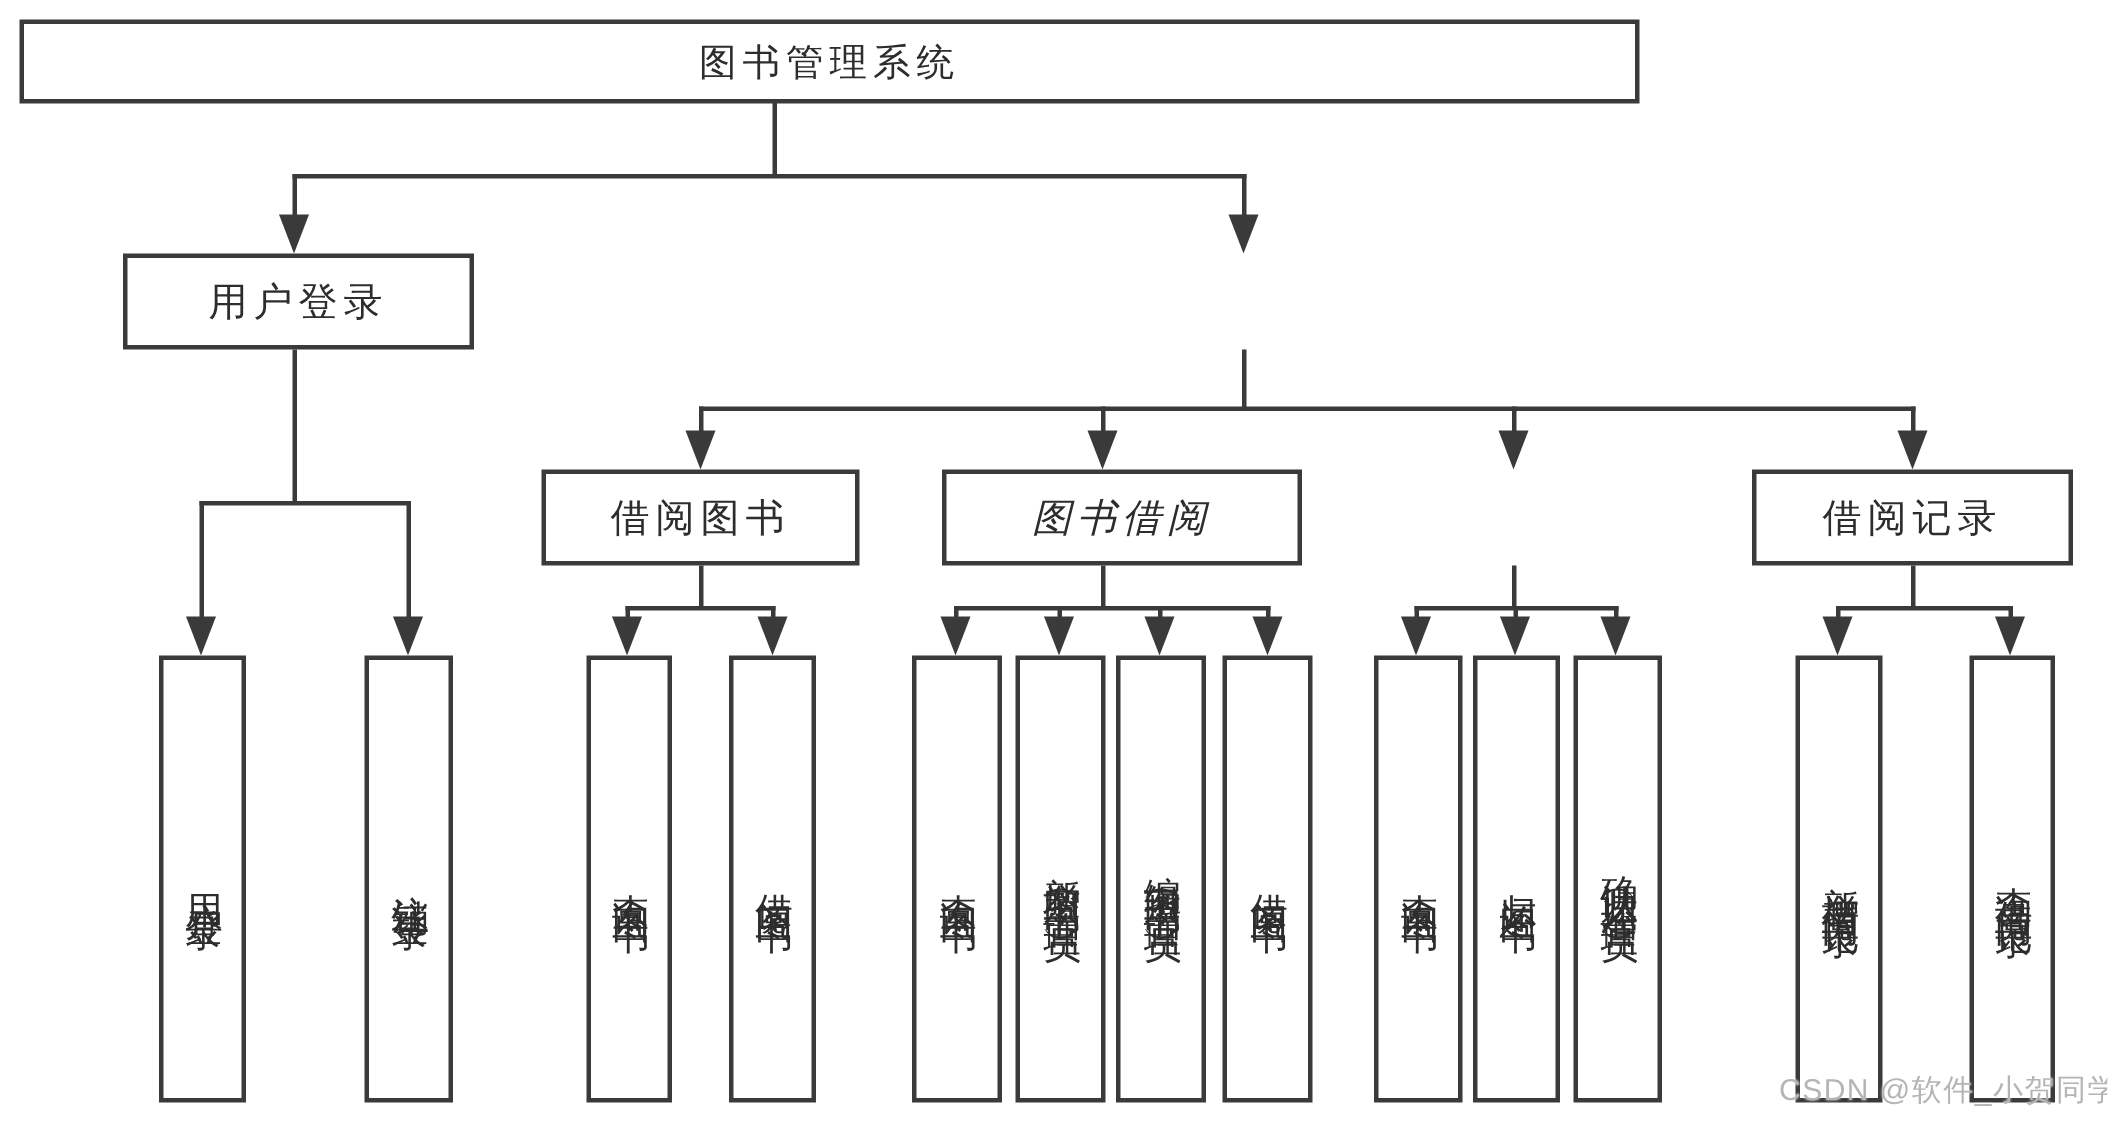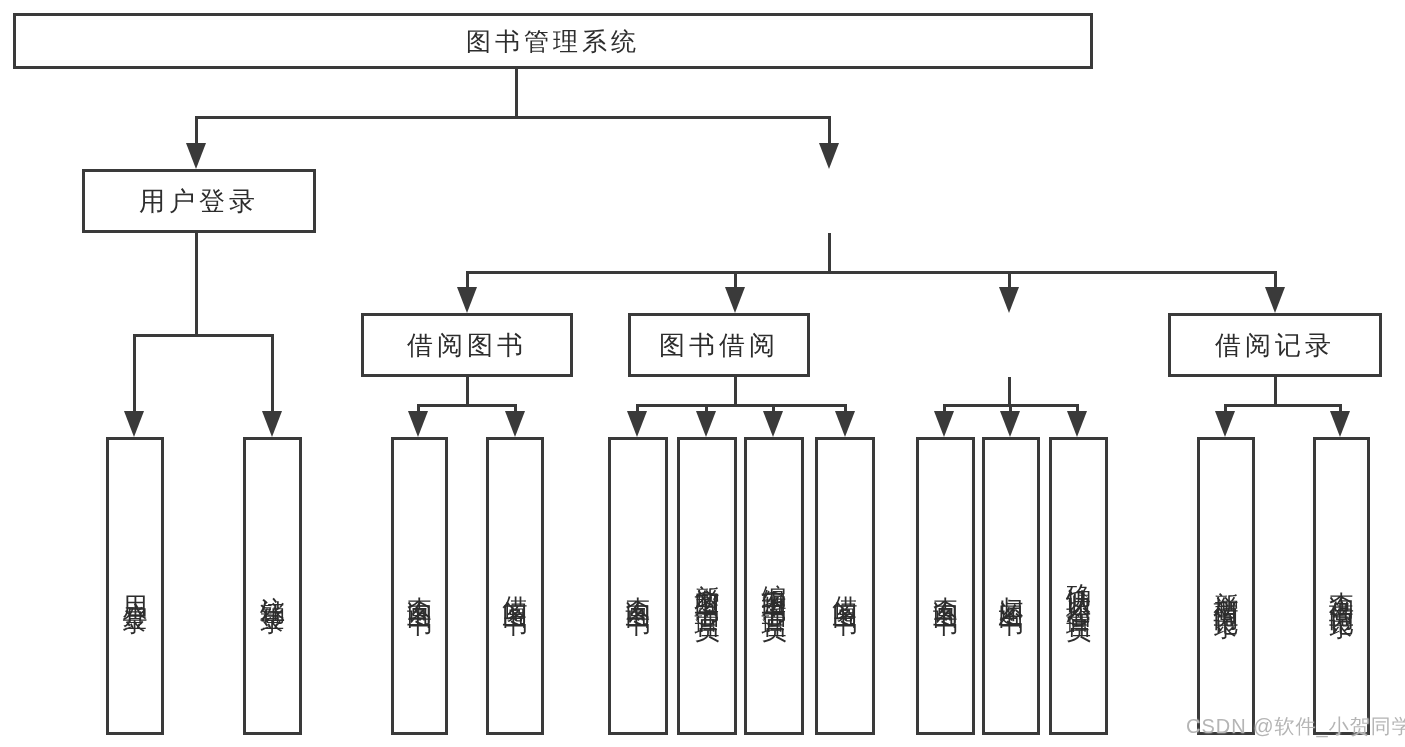--- a/index.html
+++ b/index.html
@@ -83,21 +83,21 @@
   <div class="v" style="left:466px;top:271px;height:18px;"></div>
   <div class="arr" style="left:457px;top:287px;"></div>
   <div class="v" style="left:734px;top:271px;height:18px;"></div>
   <div class="arr" style="left:725px;top:287px;"></div>
   <div class="v" style="left:1008px;top:271px;height:18px;"></div>
   <div class="arr" style="left:999px;top:287px;"></div>
   <div class="v" style="left:1274px;top:271px;height:18px;"></div>
   <div class="arr" style="left:1265px;top:287px;"></div>
 
   <div class="box" style="left:361px;top:313px;width:212px;height:64px;">借阅图书</div>
-  <div class="box" style="left:628px;top:313px;width:182px;height:64px;">图书借阅</div>
+  <div class="box" style="left:628px;top:313px;width:240px;height:64px;font-style:italic;">图书借阅</div>
   <div class="box" style="left:1168px;top:313px;width:214px;height:64px;">借阅记录</div>
 
   <div class="v" style="left:466px;top:377px;height:29px;"></div>
   <div class="h" style="left:417px;top:404px;width:100px;"></div>
   <div class="v" style="left:417px;top:404px;height:9px;"></div>
   <div class="arr" style="left:408px;top:411px;"></div>
   <div class="v" style="left:514px;top:404px;height:9px;"></div>
   <div class="arr" style="left:505px;top:411px;"></div>
 
   <div class="v" style="left:734px;top:377px;height:29px;"></div>

